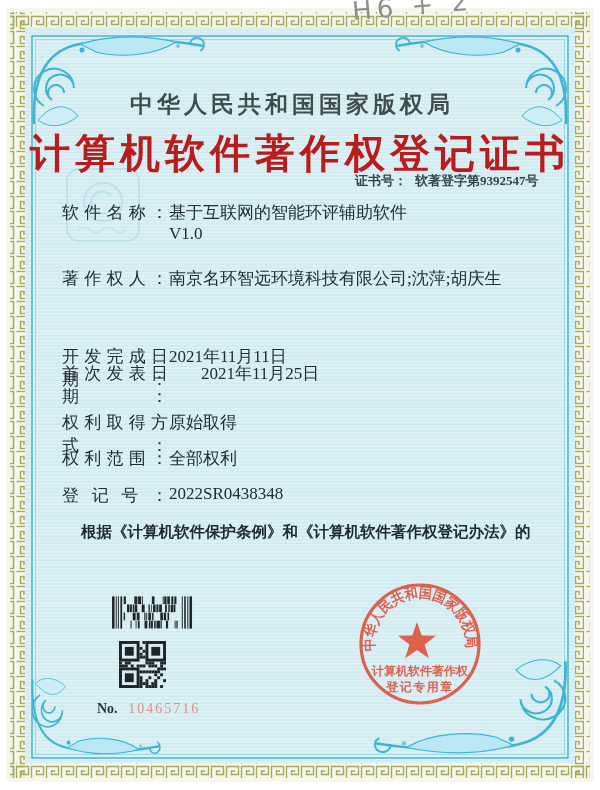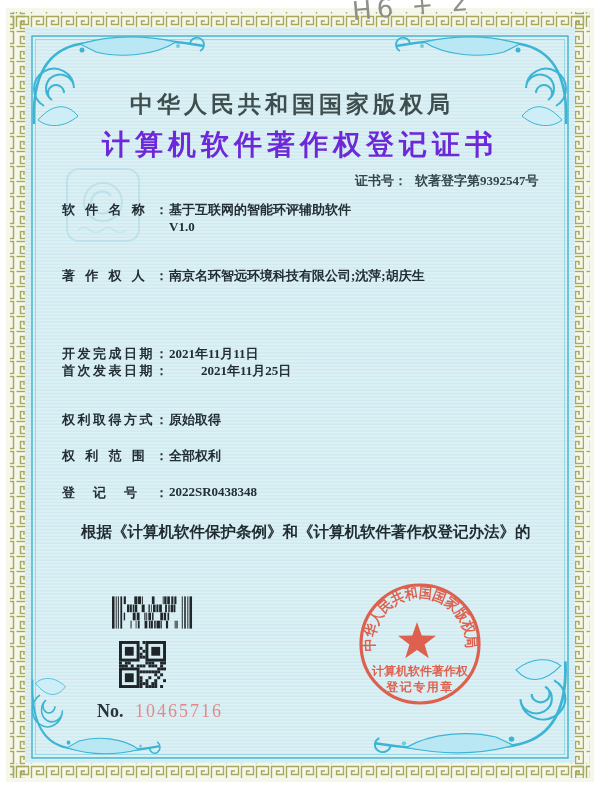--- a/index.html
+++ b/index.html
@@ -2,35 +2,35 @@
 <html><head>
 <meta charset="utf-8">
 <style>
   html,body{margin:0;padding:0;width:600px;height:790px;overflow:hidden;background:#ffffff;
     font-family:"Liberation Serif","DejaVu Serif",serif;}
   #cert{position:relative;width:600px;height:790px;}
   #decor{position:absolute;left:0;top:0;z-index:1;}
   .txt{position:absolute;z-index:3;color:#232f33;}
   #authority{left:30px;top:89px;width:524px;text-align:center;font-size:23px;font-weight:bold;
     letter-spacing:4px;color:#3e4d4d;}
-  #main-title{left:30px;top:126px;width:540px;text-align:center;font-size:28px;font-weight:bold;
-    letter-spacing:5px;color:#6d28d9;}
+  #main-title{left:30px;top:126px;width:540px;text-align:center;font-size:40px;font-weight:bold;
+    letter-spacing:5px;color:#b91c1c;}
   #certno{left:355px;top:172px;font-size:13px;font-weight:bold;color:#34454a;display:flex;gap:8px;white-space:nowrap;align-items:center;}
-  .row{position:absolute;left:62px;z-index:3;font-weight:bold;font-size:13px;color:#222e34;display:flex;}
+  .row{position:absolute;left:62px;z-index:3;font-weight:normal;font-size:17px;color:#222e34;display:flex;}
   .flabel{display:inline-block;width:106px;text-align:justify;text-align-last:justify;flex:none;}
   .fval{margin-left:1px;white-space:nowrap;}
   .fval2{display:block;}
   #r0{top:201px;} #r1{top:267px;} #r2{top:345px;} #r3{top:362px;gap:32px;} #r4{top:411px;} #r5{top:447px;} #r6{top:484px;}
   #statement{left:66px;top:515px;width:478px;font-size:15.5px;font-weight:bold;line-height:33px;
     color:#1f2b30;z-index:3;position:absolute;}
   #statement .l1{display:block;text-indent:15px;white-space:nowrap;}
   #statement .l2{display:block;white-space:nowrap;}
   #barcode-svg{position:absolute;left:112px;top:596px;z-index:3;}
   #qr-svg{position:absolute;left:119px;top:641px;z-index:3;}
-  #serial{left:97px;top:701px;font-size:18px;font-weight:bold;z-index:3;white-space:nowrap;}
+  #serial{left:97px;top:701px;font-size:14px;font-weight:bold;z-index:3;white-space:nowrap;}
   #serial .no{color:#2a3438;}
   #serial .num{color:#e28a8a;letter-spacing:2px;margin-left:7px;font-weight:normal;}
   #seal-svg{position:absolute;left:348px;top:572px;z-index:4;opacity:0.92;}
   #issue-date{left:348px;top:699px;width:144px;text-align:center;font-size:17px;font-weight:bold;
     color:#18222a;z-index:5;}
   #handwriting{left:352px;top:-9px;font-family:"DejaVu Sans",sans-serif;font-size:26px;color:#8f9089;
     transform:rotate(-5deg);letter-spacing:5px;z-index:6;}
   #watermark{position:absolute;left:64px;top:166px;z-index:2;opacity:0.55;}
 </style>
 </head>

